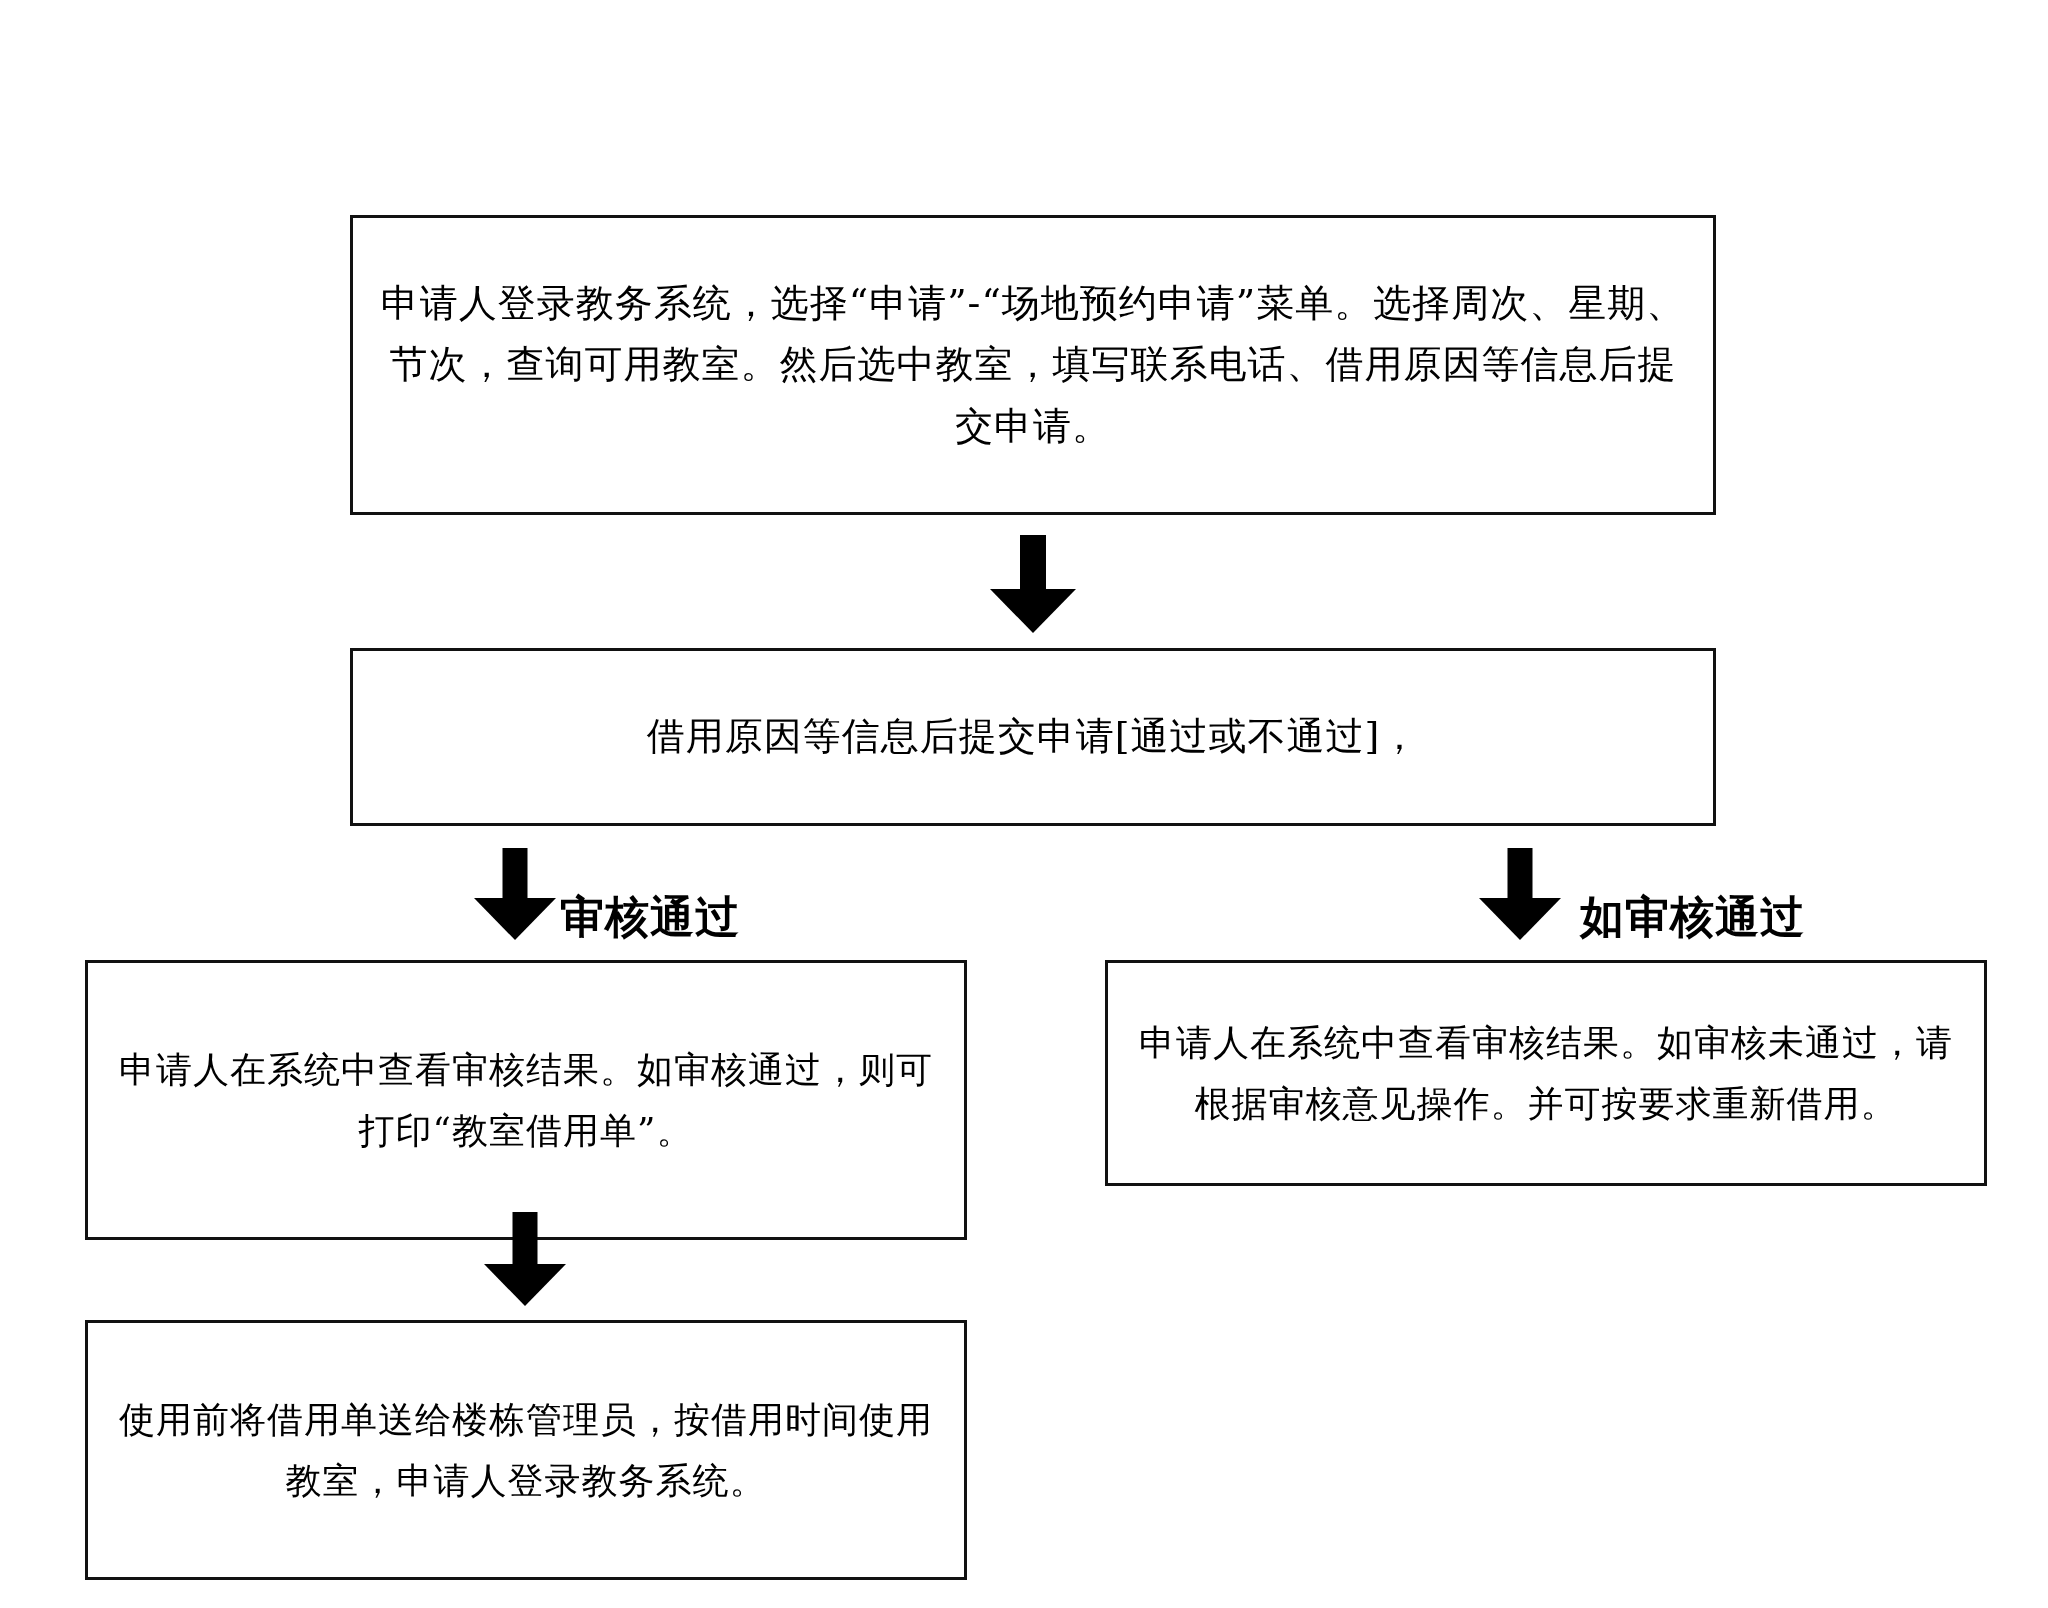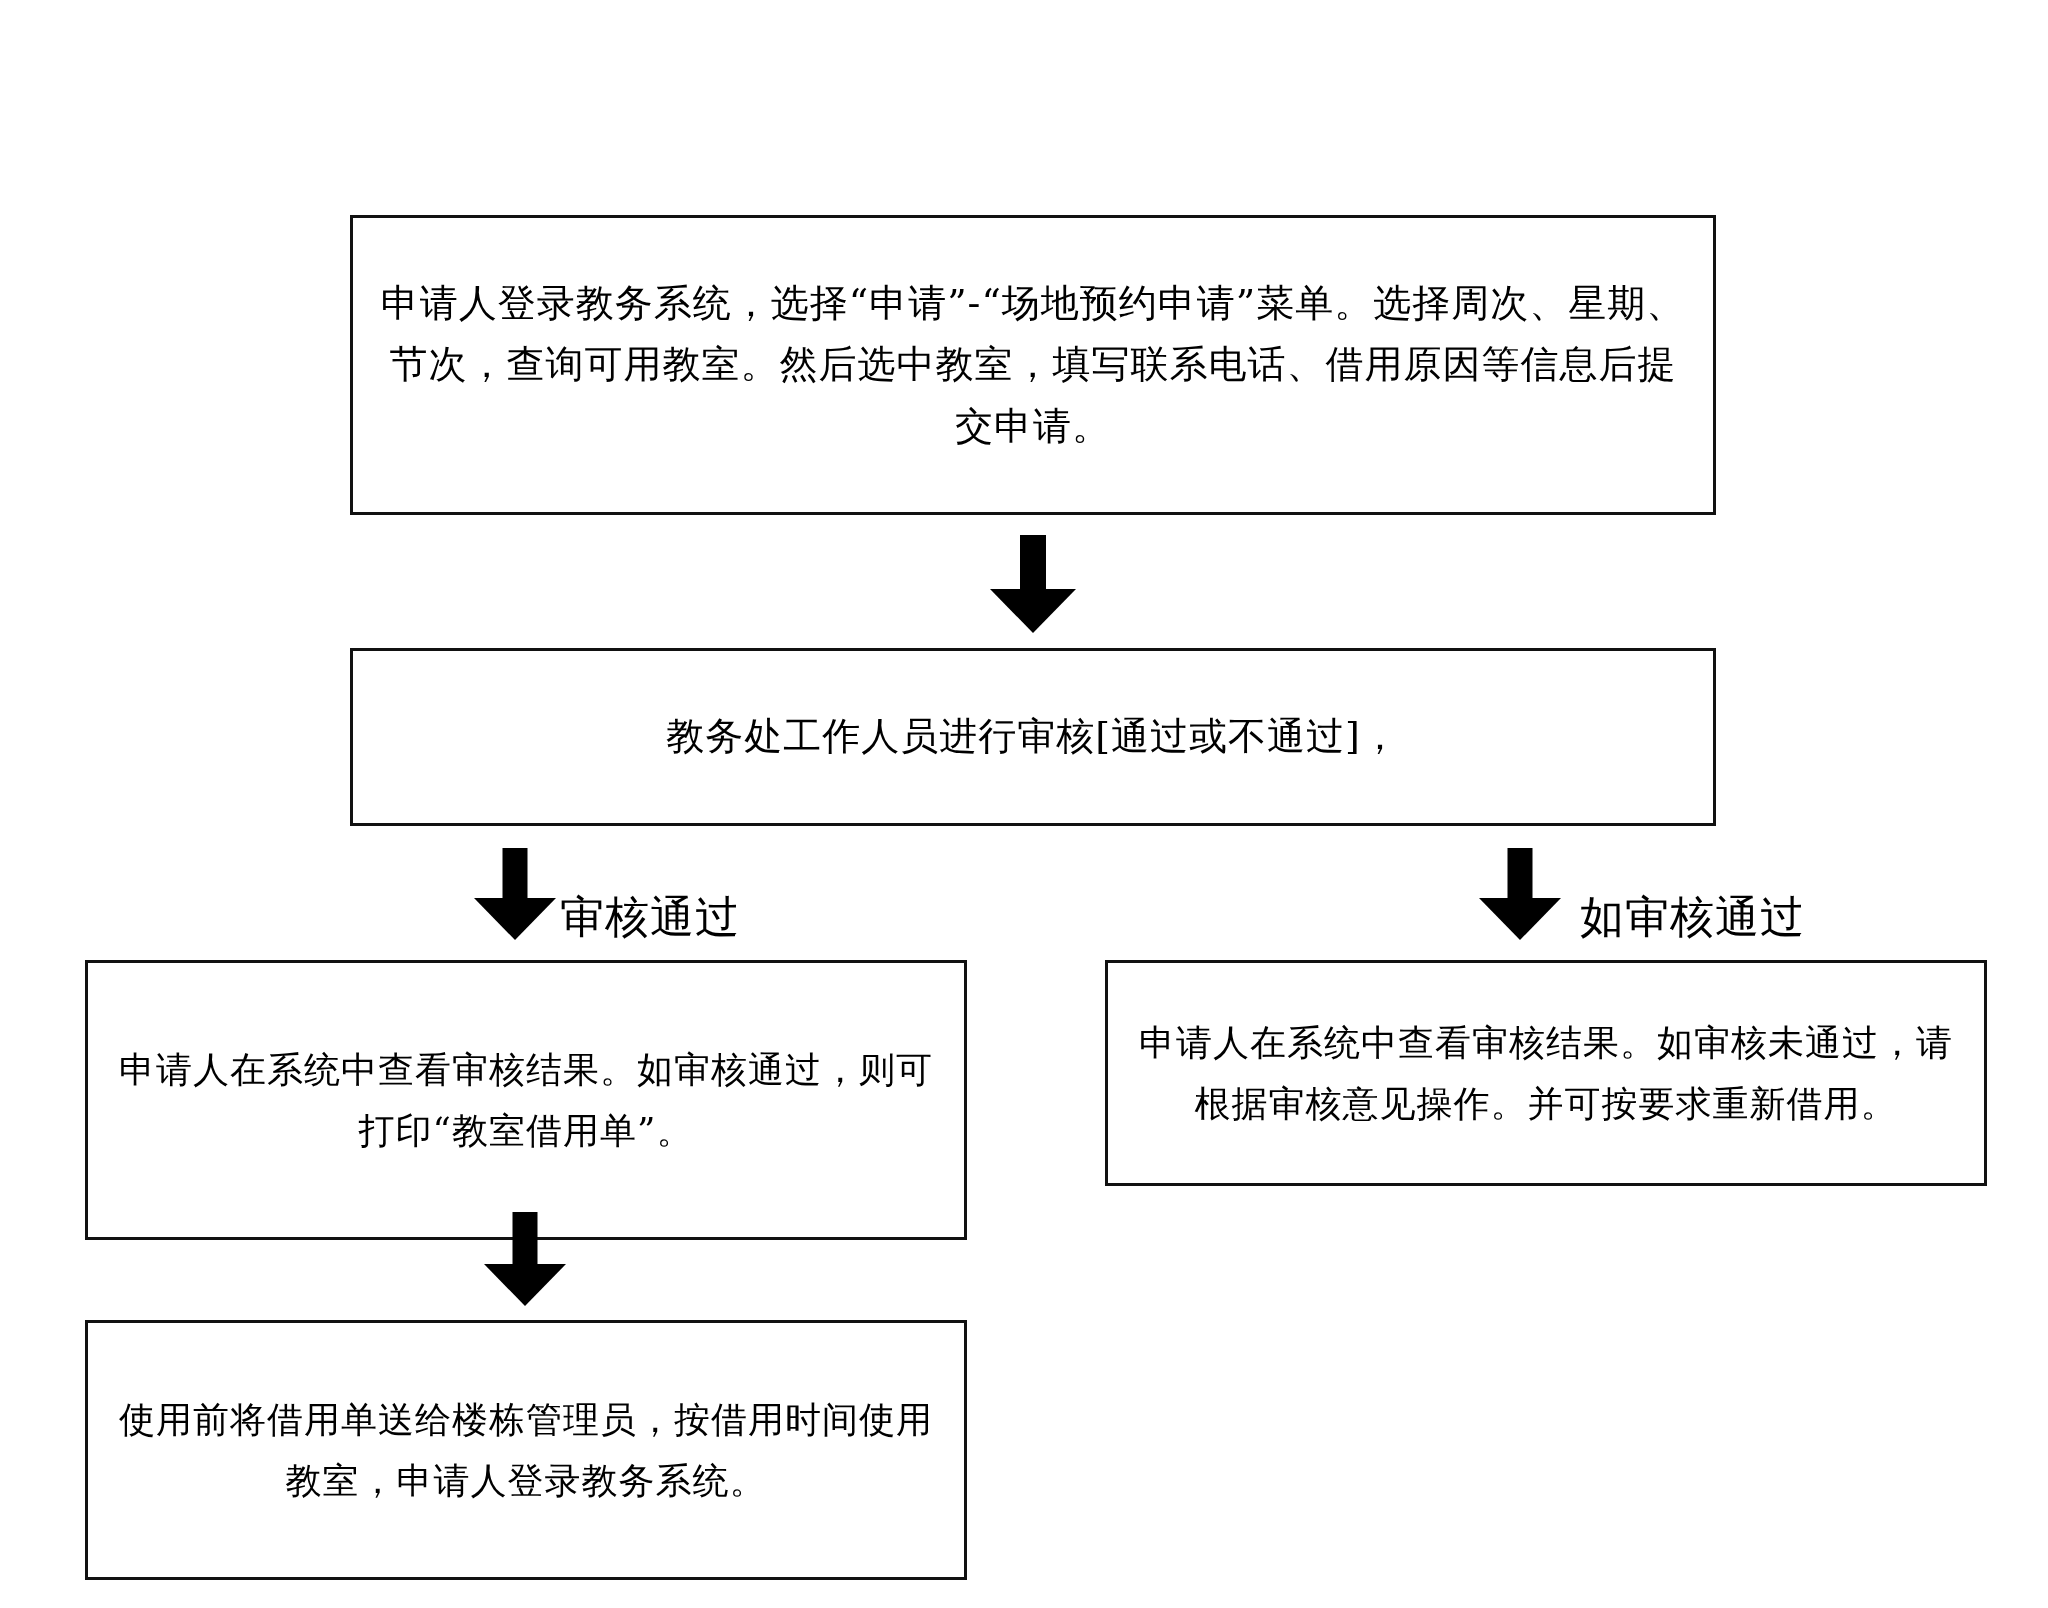--- a/index.html
+++ b/index.html
@@ -123,21 +123,21 @@
   #arrow-pass-to-usage .shaft { width: 25px; height: 56px; }
   #arrow-pass-to-usage .head  {
     top: 52px;
     border-left-width: 41px; border-right-width: 41px; border-top-width: 42px;
   }
 
   
   .branch-label {
     position: absolute;
     font-size: 44px;
-    font-weight: normal;
+    font-weight: bold;
     letter-spacing: 1px;
     white-space: nowrap;
     font-family: "DejaVu Sans", "Liberation Sans", sans-serif;
   }
   #label-pass { left: 560px;  top: 888px; }
   #label-fail { left: 1580px; top: 888px; }
 </style>
 </head>
 <body>
 
@@ -147,21 +147,21 @@
   <div class="node" id="node-apply">
     <span class="node-text">申请人登录教务系统，选择“申请”-“场地预约申请”菜单。选择周次、星期、节次，查询可用教室。然后选中教室，填写联系电话、借用原因等信息后提交申请。</span>
   </div>
 
   <div class="arrow" id="arrow-apply-to-review">
     <span class="shaft"></span>
     <span class="head"></span>
   </div>
 
   <div class="node" id="node-review">
-    <span class="node-text">教务处工作人员进行审核[通过或不通过]，</span>
+    <span class="node-text">借用原因等信息后提交申请[通过或不通过]，</span>
   </div>
 
   <div class="arrow" id="arrow-review-pass">
     <span class="shaft"></span>
     <span class="head"></span>
   </div>
   <div class="branch-label" id="label-pass">审核通过</div>
 
   <div class="arrow" id="arrow-review-fail">
     <span class="shaft"></span>

